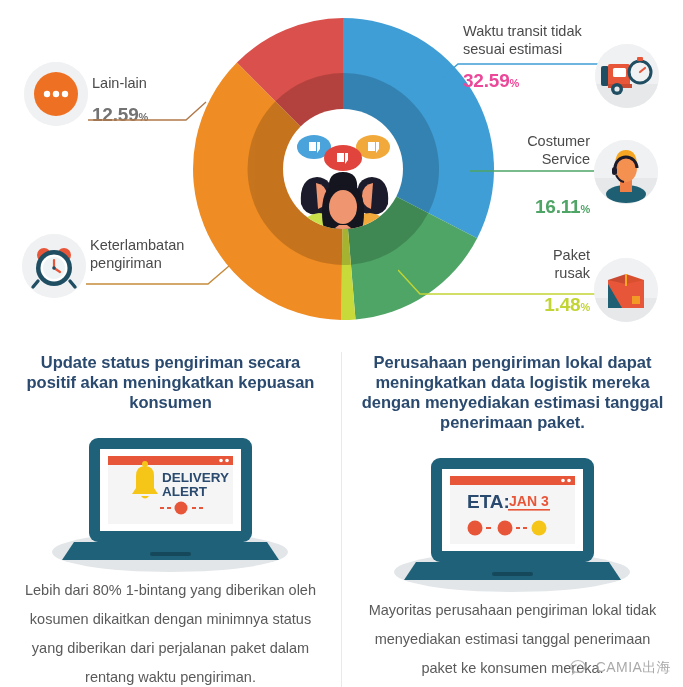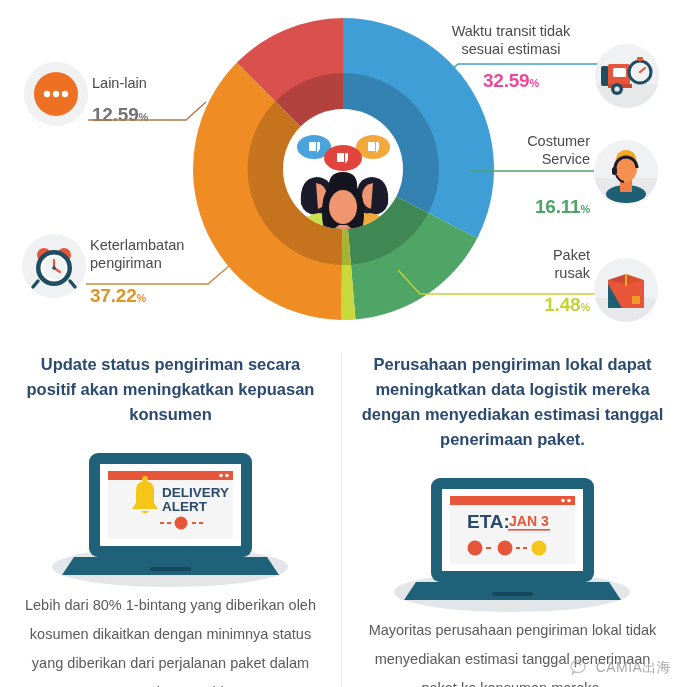--- a/index.html
+++ b/index.html
@@ -32,21 +32,21 @@
     background:#f0f1f2;overflow:hidden;
   }
   .badge svg{display:block;}
 
   
   .panel{position:absolute;top:352px;width:341px;height:335px;}
   .panel.left{left:0;}
   .panel.right{left:342px;}
   .panel h2{
     margin:0;padding:0 18px;
-    font-size:16.5px;line-height:25px;font-weight:bold;
+    font-size:16.5px;line-height:20px;font-weight:bold;
     color:#2b4a6f;text-align:center;
   }
   .panel .art{position:relative;height:150px;margin-top:14px;}
   .panel p{
     margin:0;padding:0 16px;
     font-size:14.5px;line-height:29px;color:#5a5a5a;text-align:center;
   }
   .divider{
     position:absolute;left:341px;top:352px;width:1px;height:335px;background:#e9e9e9;
   }
@@ -156,29 +156,26 @@
       <circle cx="32" cy="34" r="18" fill="#1f4e63"></circle>
       <circle cx="32" cy="34" r="13.5" fill="#ffffff"></circle>
       <circle cx="32" cy="34" r="11" fill="#eef3f5"></circle>
       <path d="M32,34 l0,-8 M32,34 l6,4" stroke="#e8563a" stroke-width="2.2" stroke-linecap="round"></path>
       <circle cx="32" cy="34" r="1.8" fill="#1f4e63"></circle>
     </svg>
   </div>
   <div class="callout" style="left:90px;top:236px;width:140px;">
     <div class="cap">Keterlambatan
 pengiriman</div>
-    <div class="pct" style="color:#e09327;margin-top:13px;">
-      <span>37.22</span><span class="sym">%</span>
-    </div>
   </div>
   <svg style="position:absolute;left:86px;top:262px;" width="145" height="26">
     <polyline points="0,22 122,22 143,4" fill="none" stroke="#c68a3a" stroke-width="1.4"></polyline>
   </svg>
 
-  <div class="callout" style="left:441px;top:22px;width:140px;text-align:center;">
+  <div class="callout" style="left:463px;top:22px;width:140px;text-align:left;">
     <div class="cap">Waktu transit tidak
 sesuai estimasi</div>
     <div class="pct" style="color:#ec4899;margin-top:12px;">
       <span>32.59</span><span class="sym">%</span>
     </div>
   </div>
   <svg style="position:absolute;left:440px;top:58px;" width="160" height="26">
     <polyline points="0,22 18,6 158,6" fill="none" stroke="#3f9ed6" stroke-width="1.4"></polyline>
   </svg>
   <div class="badge" style="left:595px;top:44px;width:64px;height:64px;">

